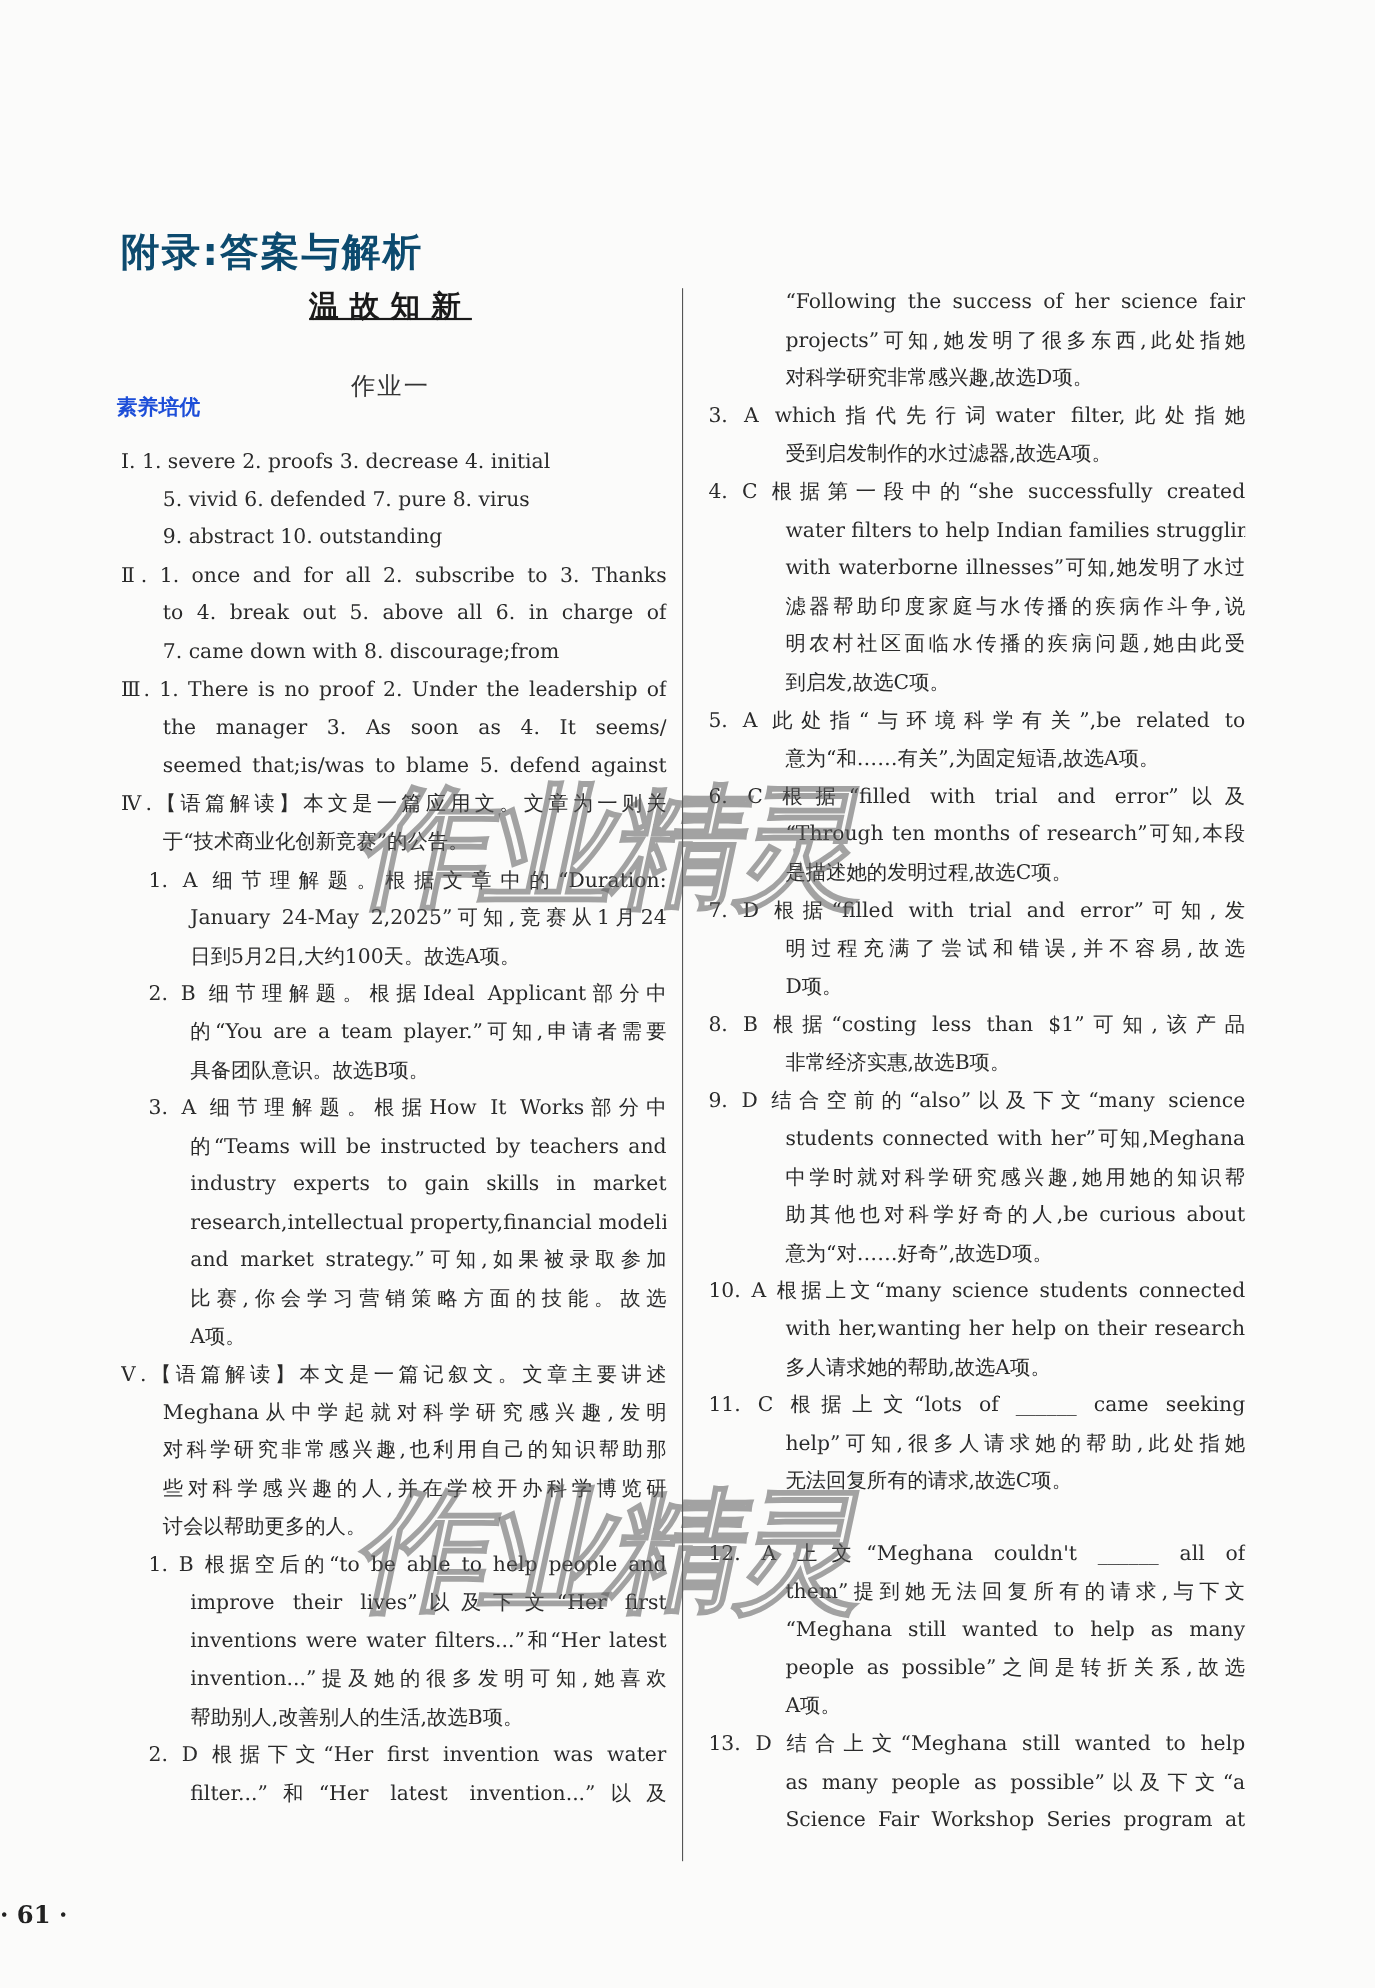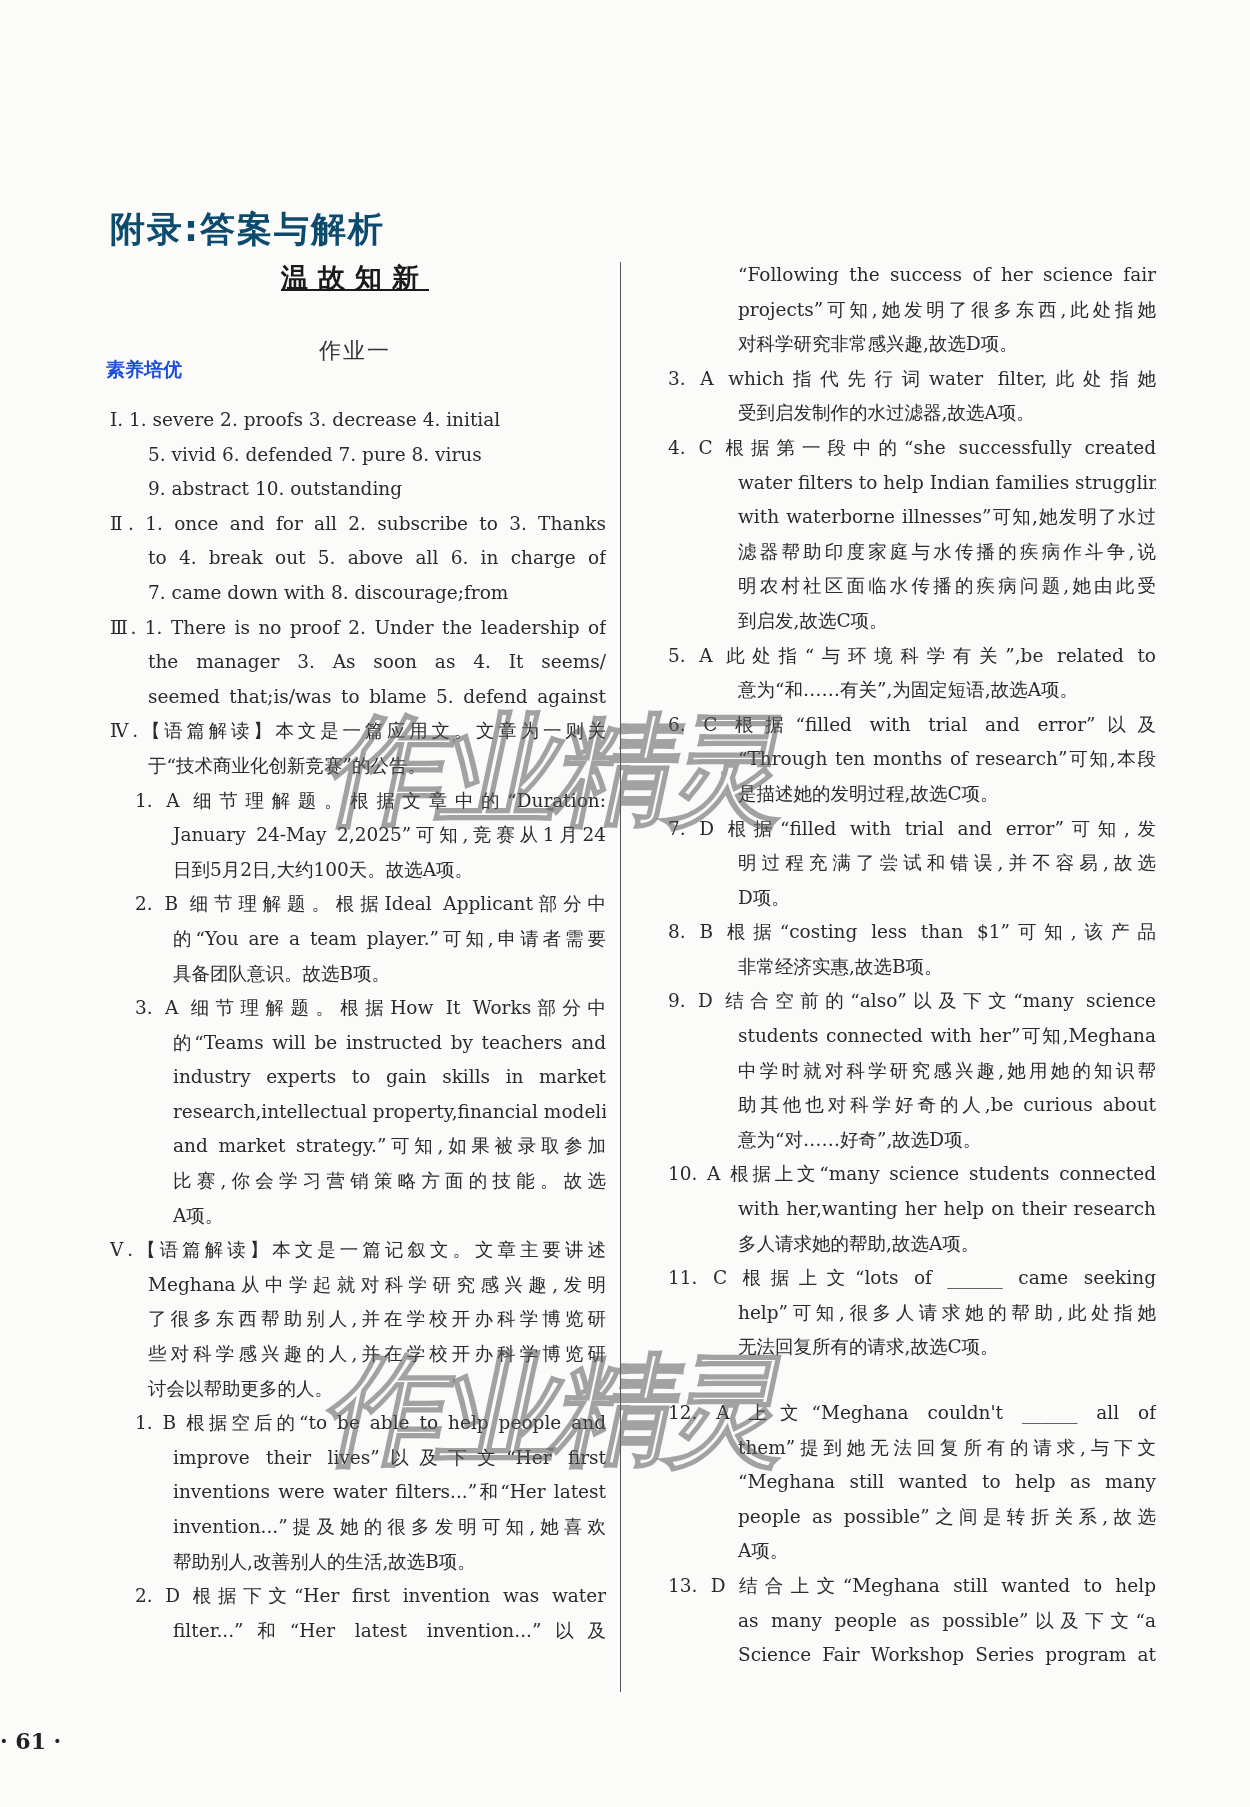--- a/index.html
+++ b/index.html
@@ -20,21 +20,21 @@
   .subsection-title {
     position:absolute; left:250px; top:336px; width:210px; text-align:center;
     font-family:"DejaVu Sans","Liberation Sans",sans-serif; font-size:22px; color:#333;
     letter-spacing:2px;
   }
   .divider {
     position:absolute; left:620px; top:262px; width:1px; height:1430px; background:#555;
   }
   .col { position:absolute; }
   .col-left { left:106px; top:403px; width:496px; }
-  .col-right { left:700px; top:258px; width:456px; }
+  .col-right { left:676px; top:258px; width:456px; }
   .line {
     height:34.6px; line-height:34.6px; font-size:18.5px; white-space:nowrap;
     text-align:justify; text-align-last:justify; overflow:hidden;
   }
   .line.last { text-align-last:left; }
   .ind1 { padding-left:38px; }
   .ind3 { padding-left:63px; }
   .hang3 { padding-left:25px; }
   .heading-row {
     position:absolute; left:106px; top:407px;
@@ -80,21 +80,21 @@
     <div class="line ind3 last">具备团队意识。故选B项。</div>
     <div class="line hang3" style="padding-left: 25px;">3. A   细节理解题。根据How It Works部分中</div>
     <div class="line ind3">的“Teams will be instructed by teachers and</div>
     <div class="line ind3">industry experts to gain skills in market</div>
     <div class="line ind3">research,intellectual property,financial modeling,</div>
     <div class="line ind3">and market strategy.”可知,如果被录取参加</div>
     <div class="line ind3">比赛,你会学习营销策略方面的技能。故选</div>
     <div class="line ind3 last">A项。</div>
     <div class="line ">Ⅴ.【语篇解读】本文是一篇记叙文。文章主要讲述</div>
     <div class="line ind1">Meghana从中学起就对科学研究感兴趣,发明</div>
-    <div class="line ind1">了很多东西帮助别人,并在学校开办科学博览研</div>
+    <div class="line ind1">对科学研究非常感兴趣,也利用自己的知识帮助那</div>
     <div class="line ind1">些对科学感兴趣的人,并在学校开办科学博览研</div>
     <div class="line ind1 last">讨会以帮助更多的人。</div>
     <div class="line hang3" style="padding-left: 25px;">1. B   根据空后的“to be able to help people and</div>
     <div class="line ind3">improve their lives”以及下文“Her first</div>
     <div class="line ind3">inventions were water filters...”和“Her latest</div>
     <div class="line ind3">invention...”提及她的很多发明可知,她喜欢</div>
     <div class="line ind3 last">帮助别人,改善别人的生活,故选B项。</div>
     <div class="line hang3" style="padding-left: 25px;">2. D   根据下文“Her first invention was water</div>
     <div class="line ind3">filter...”和“Her latest invention...”以及</div>
   </div>

